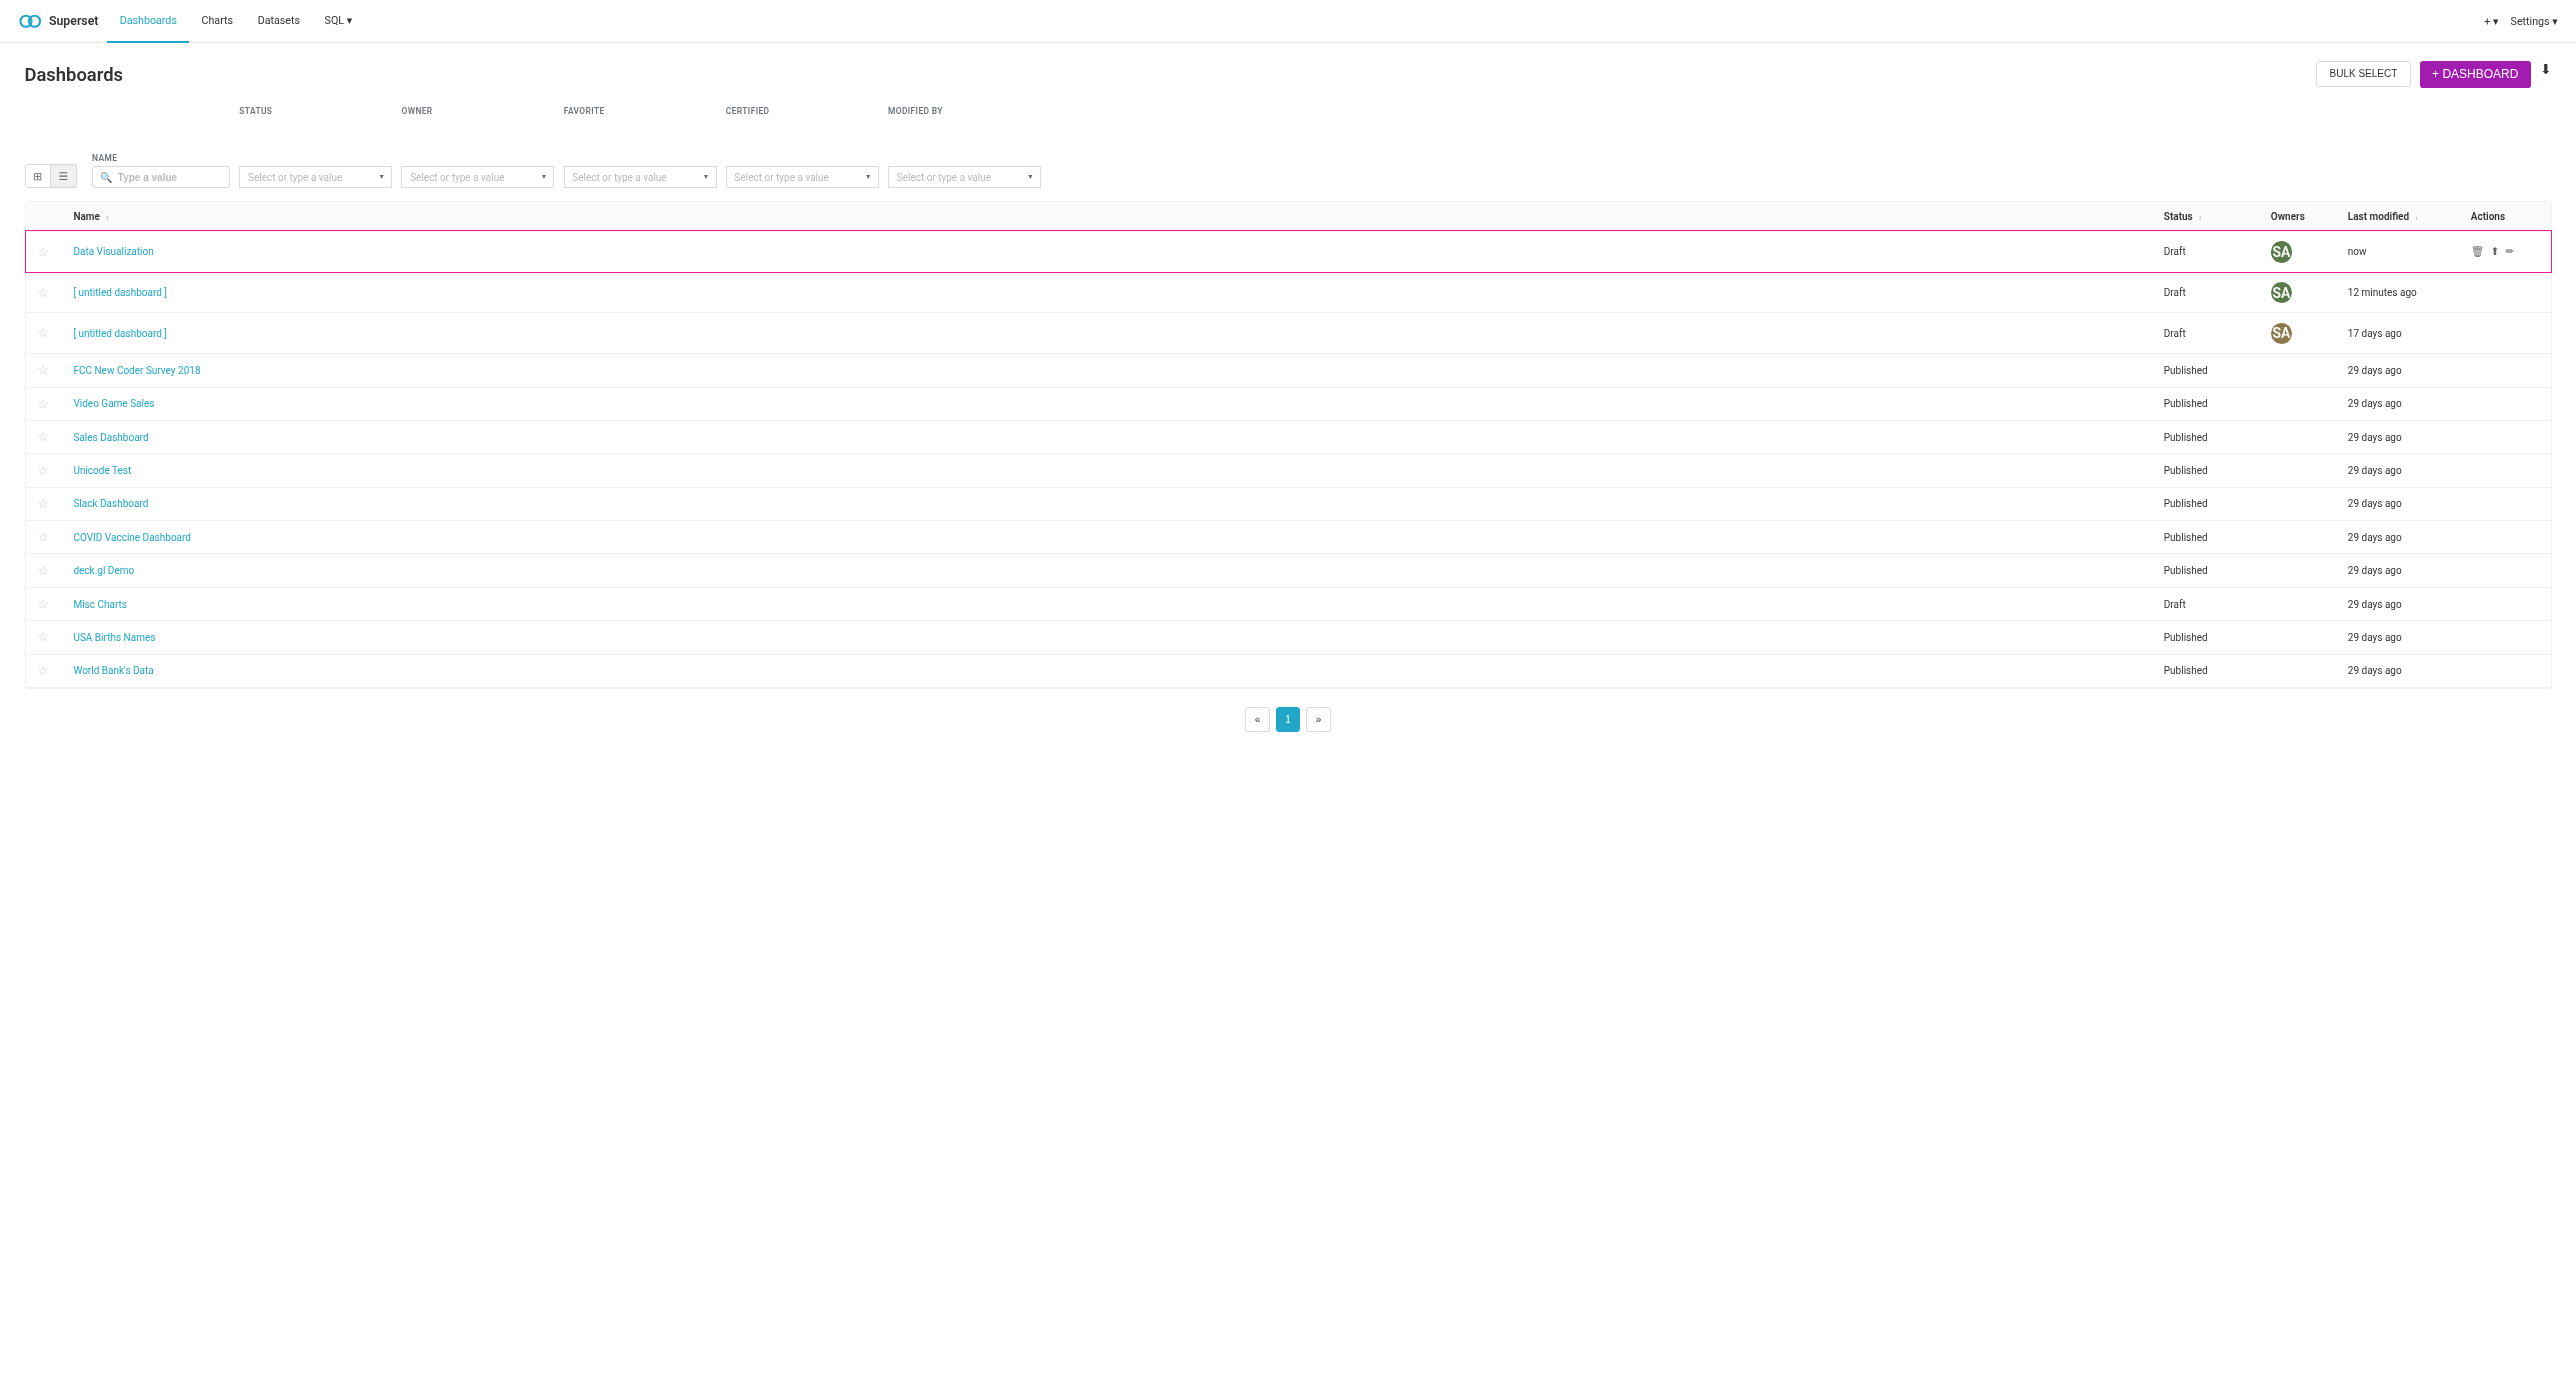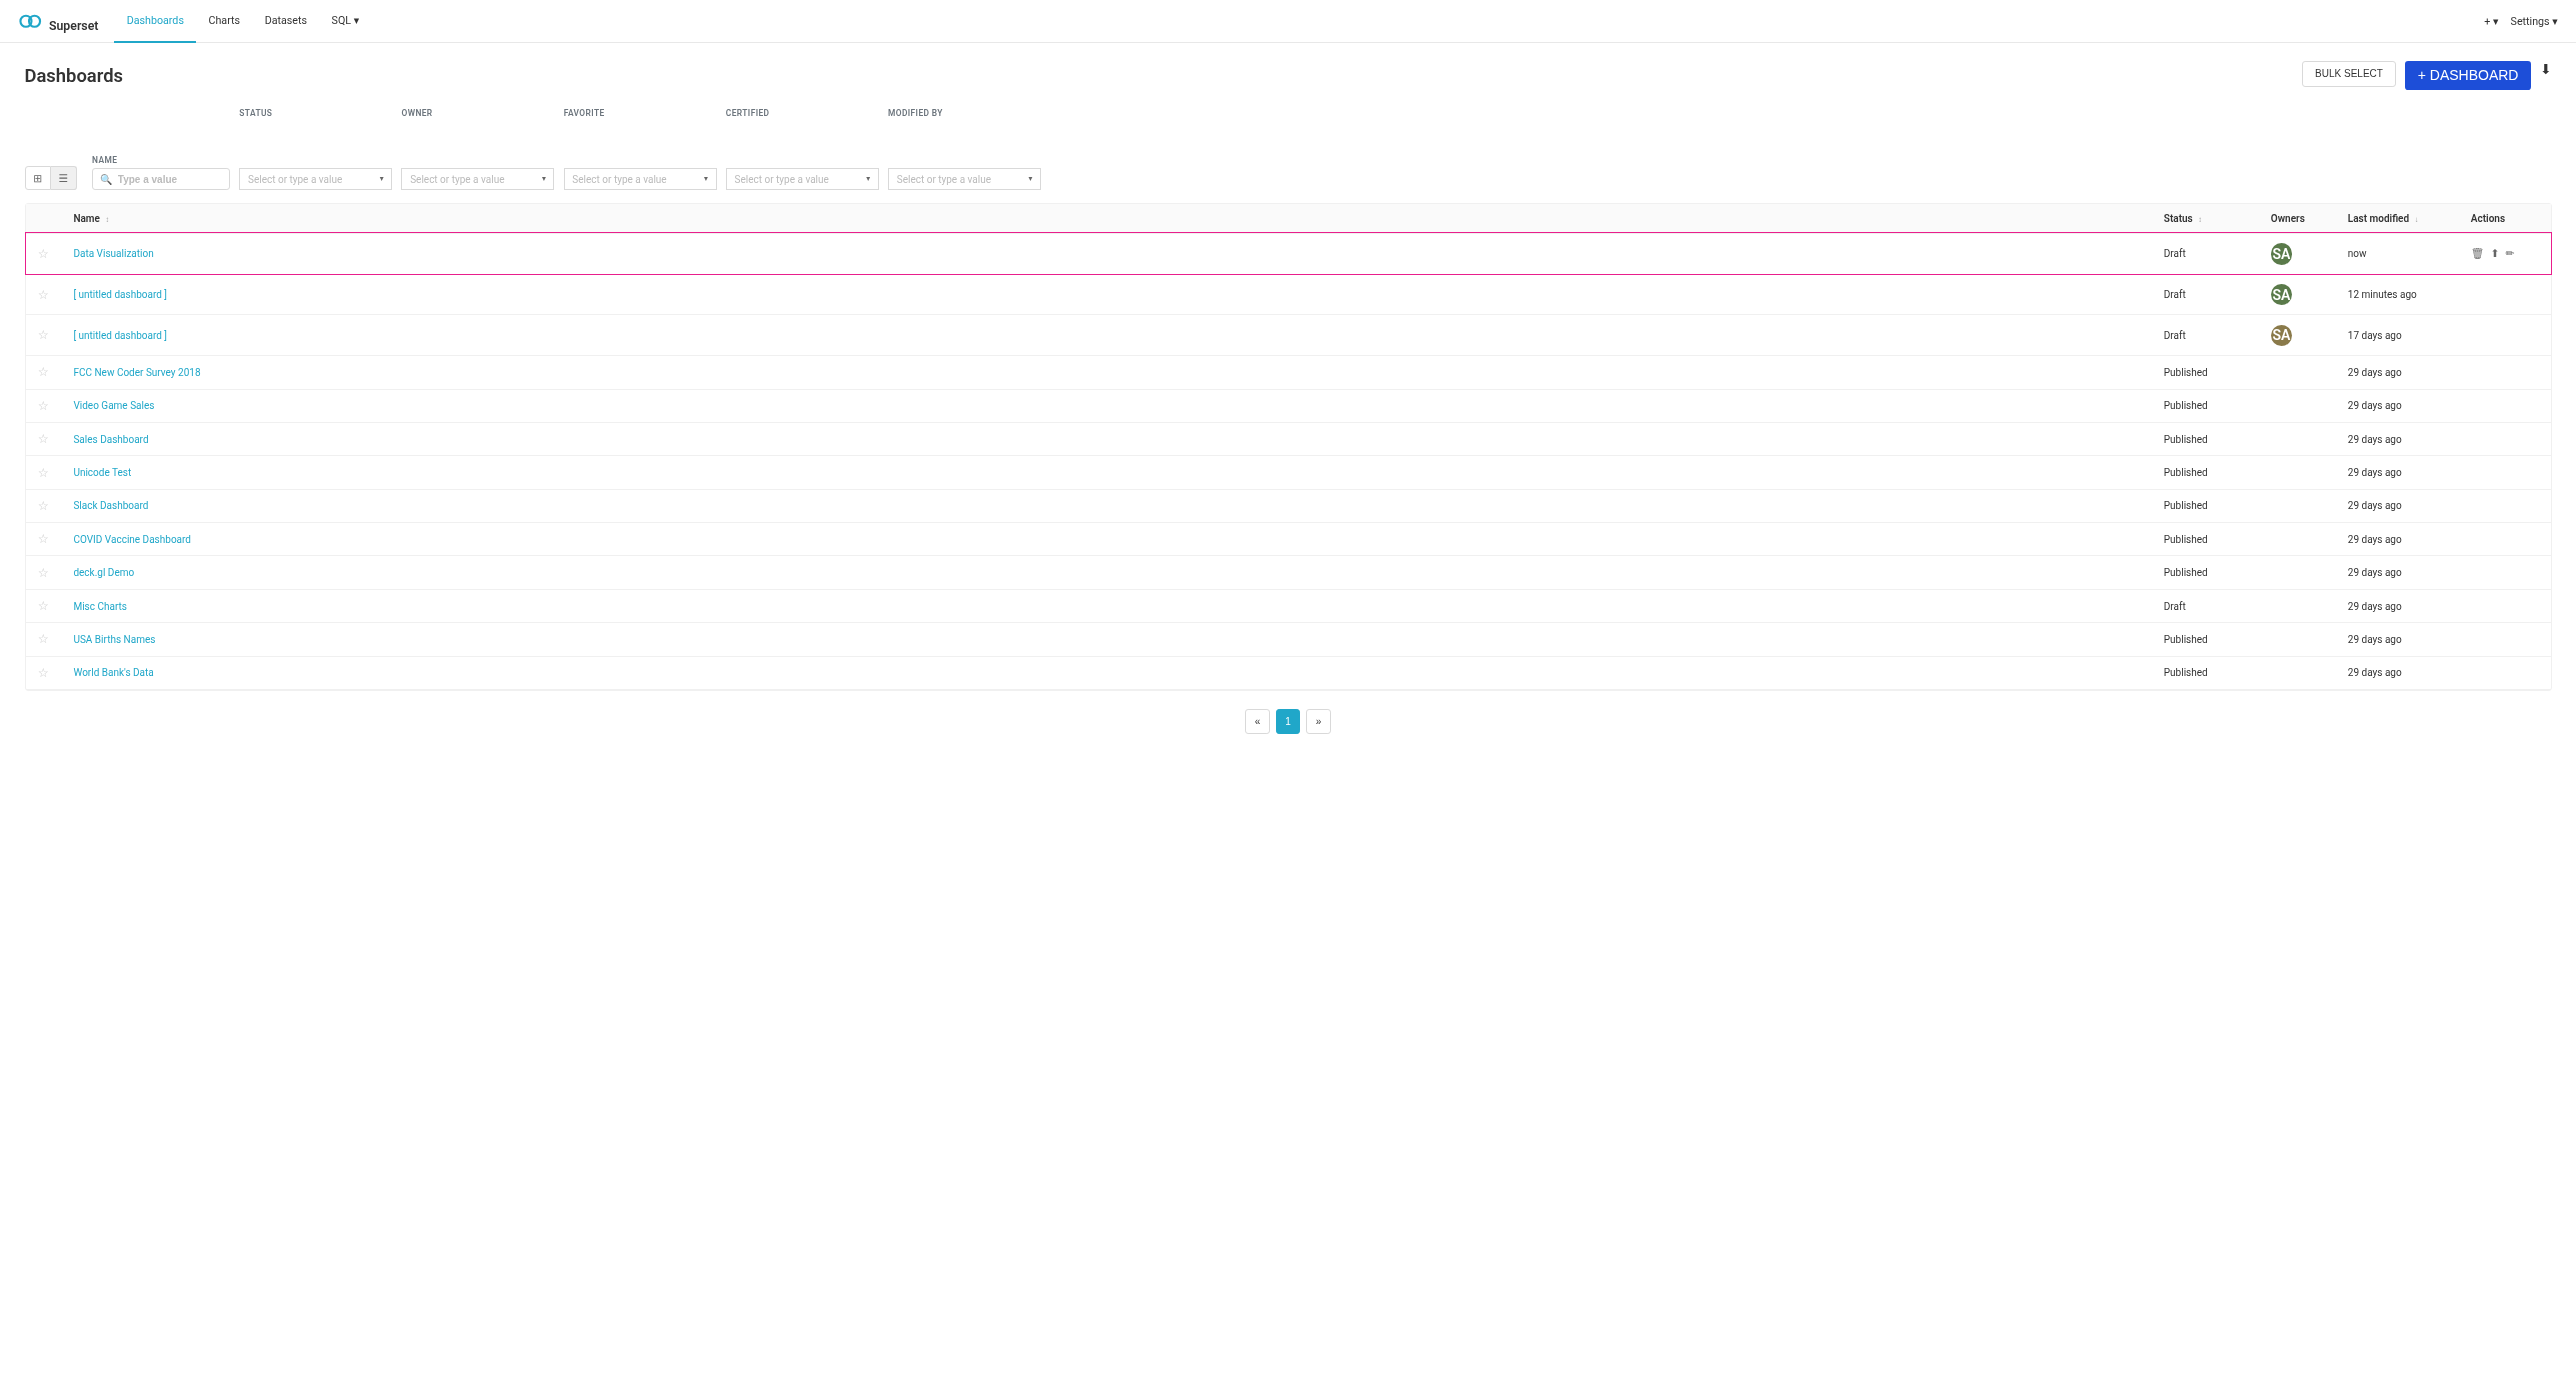--- a/index.html
+++ b/index.html
@@ -4,21 +4,21 @@
   <style>
     * { box-sizing: border-box; margin: 0; padding: 0; }
     body { font-family: -apple-system, BlinkMacSystemFont, 'Segoe UI', Roboto, sans-serif; font-size: 10.7px; color: #333; background: #fff; }
 
     
     .navbar {
       display: flex; align-items: center; height: 43px;
       border-bottom: 0.8px solid #e8e8e8; padding: 0 18.4px;
       background: #fff;
     }
-    .navbar-brand { display: flex; align-items: flex-end; gap: 6.1px; margin-right: 16px; }
+    .navbar-brand { display: flex; align-items: center; gap: 6.1px; margin-right: 9px; }
     .brand-logo { width: 24.5px; height: 24.5px; }
     .brand-name { font-size: 12.3px; font-weight: 600; color: #333; }
     .nav-links { display: flex; gap: 0; flex: 1; }
     .nav-link {
       padding: 0 12.3px; height: 43px; display: flex; align-items: center;
       text-decoration: none; color: #333; font-size: 10.7px; cursor: pointer;
       border-bottom: 2.3px solid transparent; position: relative; top: 0;
     }
     .nav-link.active { color: #20a7c9; border-bottom: 2.3px solid #20a7c9; }
     .navbar-right { display: flex; align-items: center; gap: 12.3px; margin-left: auto; }
@@ -27,22 +27,22 @@
     
     .page-content { padding: 18.4px 24.5px; }
     .page-header { display: flex; align-items: center; justify-content: space-between; margin-bottom: 18.4px; }
     .page-title { font-size: 18.4px; font-weight: 600; color: #333; }
     .header-actions { display: flex; gap: 9.2px; align-items: flex-start; }
     .btn-bulk-select {
       border: 0.8px solid #d9d9d9; background: #fff; padding: 6.1px 12.3px;
       border-radius: 3.1px; cursor: pointer; font-size: 10px; color: #333; font-weight: 500;
     }
     .btn-add-dashboard {
-      background: #1d4ed8; color: #fff; border: none; padding: 6.1px 12.3px;
-      border-radius: 3.1px; cursor: pointer; font-size: 14px; font-weight: 500;
+      background: #a21caf; color: #fff; border: none; padding: 6.1px 12.3px;
+      border-radius: 3.1px; cursor: pointer; font-size: 12px; font-weight: 500;
       display: flex; align-items: center; gap: 4.6px;
     }
     .btn-download { background: none; border: none; cursor: pointer; color: #333; font-size: 13.8px; }
 
     
     .filters-row { display: flex; align-items: flex-end; gap: 9.2px; margin-bottom: 12.3px; }
     .filter-group { display: flex; flex-direction: column; gap: 3.1px; }
     .filter-label { font-size: 8.4px; font-weight: 600; color: #6c757d; text-transform: uppercase; letter-spacing: 0.4px; }
     .filter-input {
       border: 0.8px solid #d9d9d9; border-radius: 3.1px; padding: 4.6px 7.7px;

